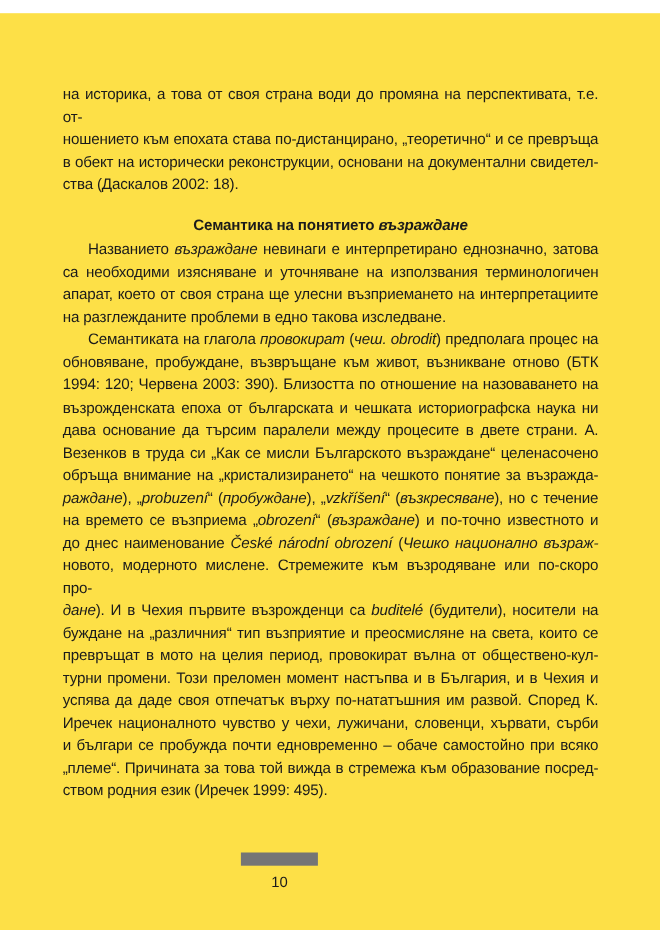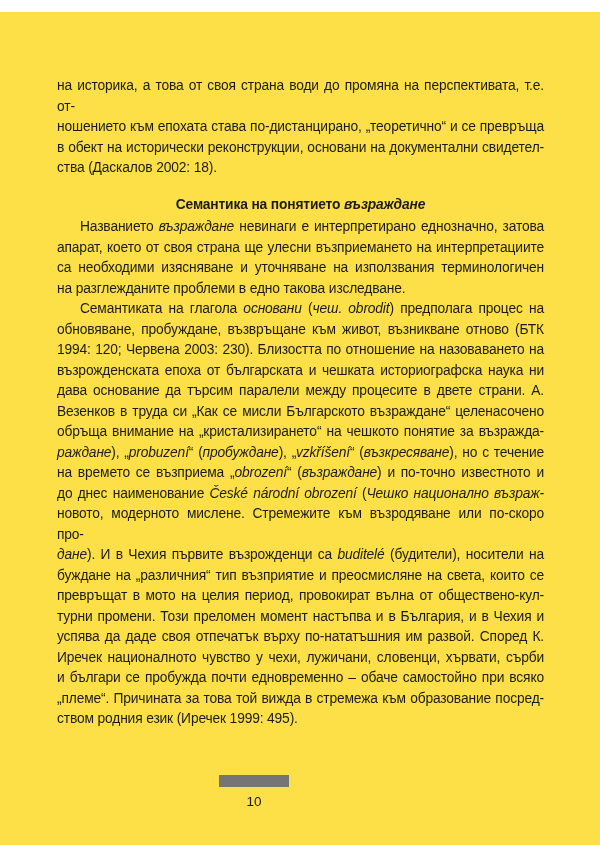--- a/index.html
+++ b/index.html
@@ -76,28 +76,28 @@
         <div class="line"><span>на историка, а това от своя страна води до промяна на перспективата, т.е. от-</span></div>
         <div class="line"><span>ношението към епохата става по-дистанцирано, „теоретично“ и се превръща</span></div>
         <div class="line"><span>в обект на исторически реконструкции, основани на документални свидетел-</span></div>
         <div class="line last"><span>ства (Даскалов 2002: 18).</span></div>
       </div>
       <div class="heading">
         <div class="hline"><span>Семантика на понятието </span><span class="it">възраждане</span></div>
       </div>
       <div class="para">
         <div class="line indent"><span>Названието </span><span class="it">възраждане</span><span> невинаги е интерпретирано еднозначно, затова</span></div>
+        <div class="line"><span>са необходими изясняване и уточняване на използвания терминологичен</span></div>
         <div class="line"><span>апарат, което от своя страна ще улесни възприемането на интерпретациите</span></div>
-        <div class="line"><span>са необходими изясняване и уточняване на използвания терминологичен</span></div>
         <div class="line last"><span>на разглежданите проблеми в едно такова изследване.</span></div>
       </div>
       <div class="para">
-        <div class="line indent"><span>Семантиката на глагола </span><span class="it">основани</span><span> (</span><span class="it">чеш. obrodit</span><span>) предполага процес на</span></div>
+        <div class="line indent"><span>Семантиката на глагола </span><span class="it">провокират</span><span> (</span><span class="it">чеш. obrodit</span><span>) предполага процес на</span></div>
         <div class="line"><span>обновяване, пробуждане, възвръщане към живот, възникване отново (БТК</span></div>
-        <div class="line"><span>1994: 120; Червена 2003: 230). Близостта по отношение на назоваването на</span></div>
+        <div class="line"><span>1994: 120; Червена 2003: 390). Близостта по отношение на назоваването на</span></div>
         <div class="line"><span>възрожденската епоха от българската и чешката историографска наука ни</span></div>
         <div class="line"><span>дава основание да търсим паралели между процесите в двете страни. А.</span></div>
         <div class="line"><span>Везенков в труда си „Как се мисли Българското възраждане“ целенасочено</span></div>
         <div class="line"><span>обръща внимание на „кристализирането“ на чешкото понятие за възражда-</span></div>
         <div class="line"><span class="it">раждане</span><span>), „</span><span class="it">probuzení</span><span>“ (</span><span class="it">пробуждане</span><span>), „</span><span class="it">vzkříšení</span><span>“ (</span><span class="it">възкресяване</span><span>), но с течение</span></div>
         <div class="line"><span>на времето се възприема „</span><span class="it">obrození</span><span>“ (</span><span class="it">възраждане</span><span>) и по-точно известното и</span></div>
         <div class="line"><span>до днес наименование </span><span class="it">České národní obrození</span><span> (</span><span class="it">Чешко национално възраж-</span></div>
         <div class="line"><span>новото, модерното мислене. Стремежите към възродяване или по-скоро про-</span></div>
         <div class="line"><span class="it">дане</span><span>). И в Чехия първите възрожденци са </span><span class="it">buditelé</span><span> (будители), носители на</span></div>
         <div class="line"><span>буждане на „различния“ тип възприятие и преосмисляне на света, които се</span></div>

